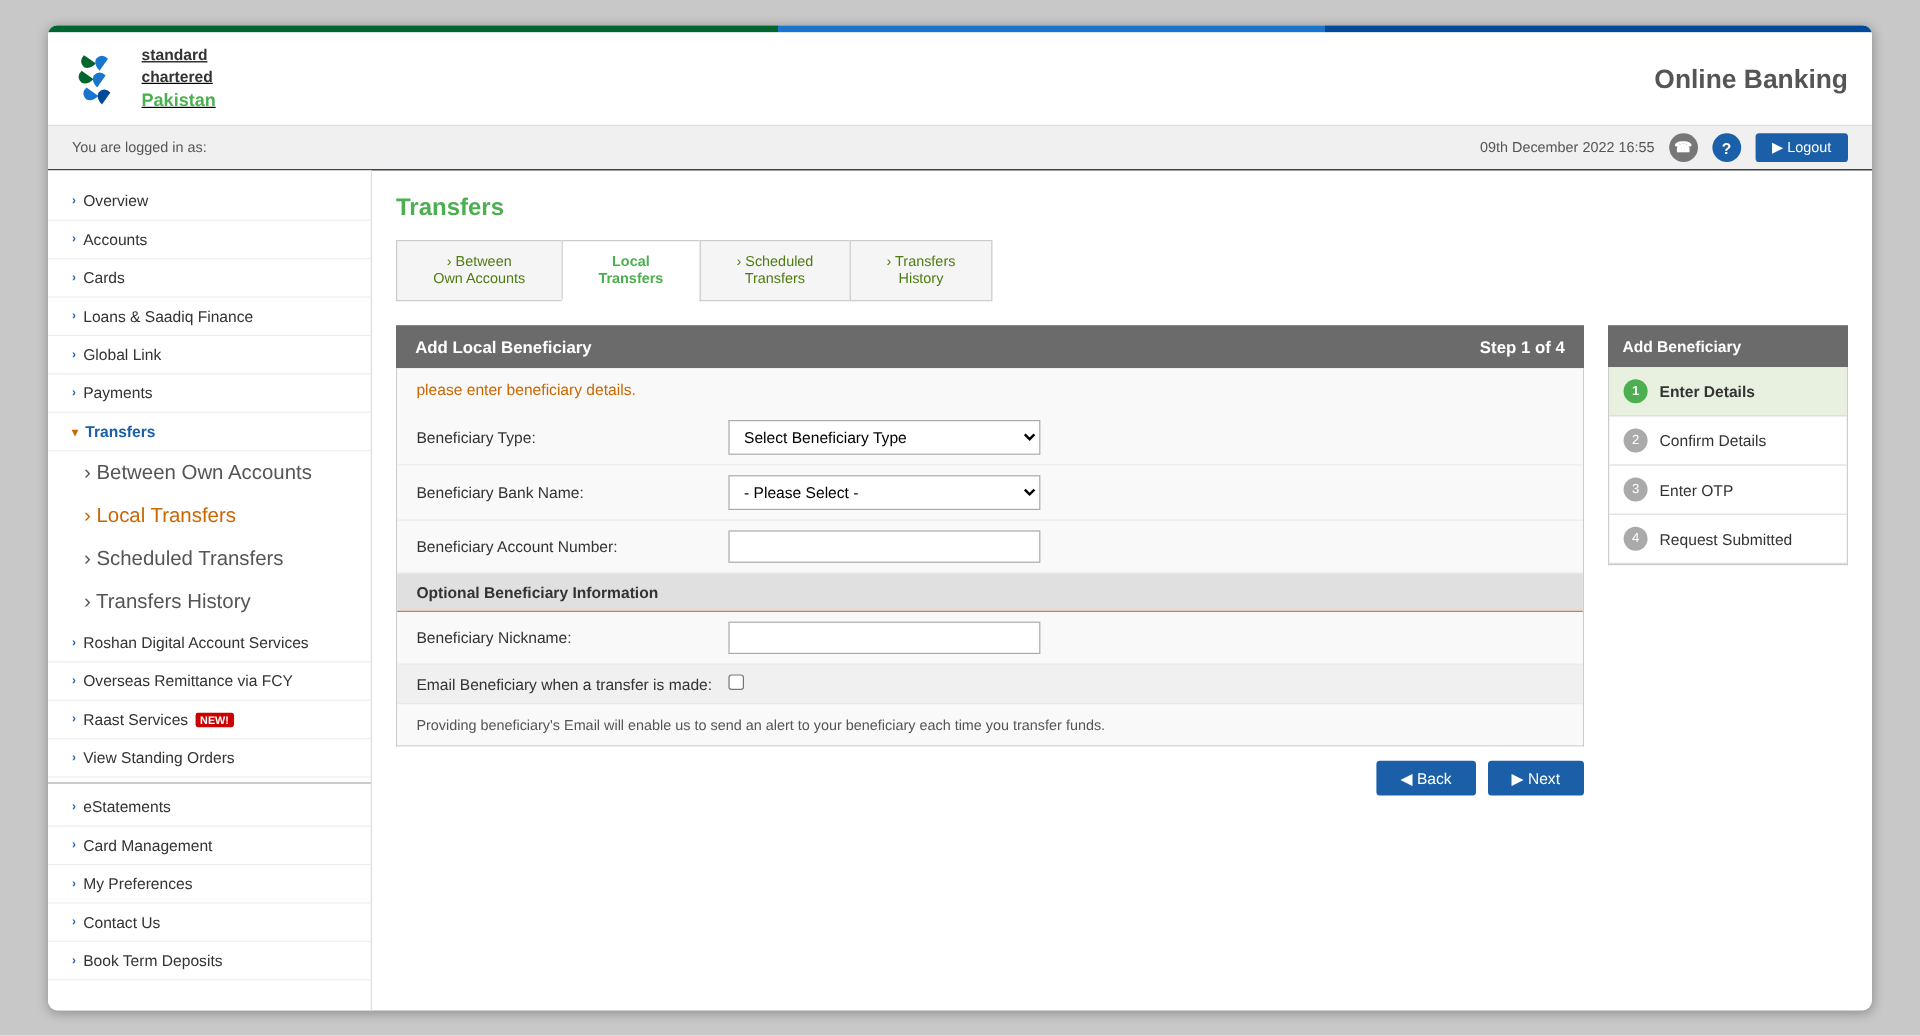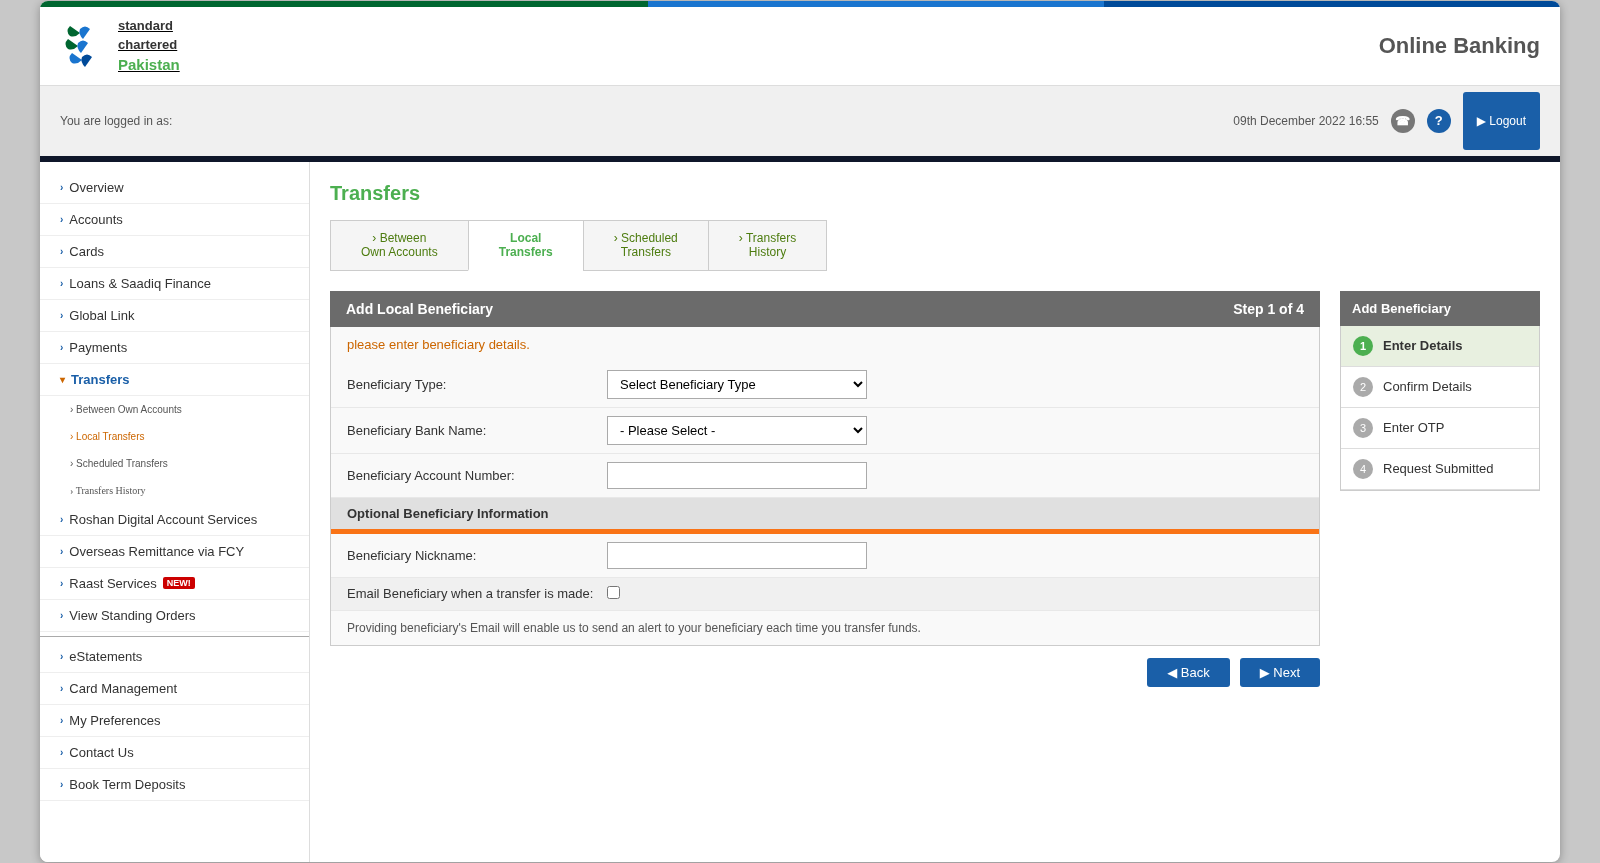--- a/index.html
+++ b/index.html
@@ -44,21 +44,21 @@
       color: #555;
       font-weight: bold;
     }
     
     .login-bar {
       display: flex;
       align-items: center;
       justify-content: space-between;
       padding: 6px 20px;
       background: #f0f0f0;
-      border-bottom: 6px solid #0f172a;
+      border-bottom: 1px solid #0f172a;
       font-size: 12px;
       color: #555;
     }
     .login-bar-right {
       display: flex;
       align-items: center;
       gap: 12px;
     }
     .icon-circle {
       width: 24px;
@@ -70,21 +70,21 @@
       justify-content: center;
       color: #fff;
       font-size: 13px;
       font-weight: bold;
       cursor: pointer;
     }
     .logout-btn {
       background: #1a5fa8;
       color: #fff;
       border: none;
-      padding: 22px 14px;
+      padding: 5px 14px;
       font-size: 12px;
       cursor: pointer;
       border-radius: 3px;
     }
     
     .main-layout {
       display: flex;
       min-height: 700px;
     }
     
@@ -104,21 +104,21 @@
       gap: 6px;
       font-size: 13px;
       border-bottom: 1px solid #eee;
     }
     .sidebar-item .arrow {
       color: #1a5fa8;
       font-size: 10px;
       font-weight: bold;
     }
     .sidebar-item.active { color: #1a5fa8; font-weight: bold; }
-    .sidebar-item.sub { padding-left: 30px; border-bottom: none; font-size: 10px; }
+    .sidebar-item.sub { padding-left: 30px; border-bottom: none; font-size: 17px; }
     .sidebar-item.sub.active-sub { color: #cc6600; }
     .sidebar-divider { border-top: 1px solid #aaa; margin: 4px 0; }
     .new-badge {
       background: #cc0000;
       color: #fff;
       font-size: 9px;
       padding: 1px 4px;
       border-radius: 2px;
       font-weight: bold;
     }
@@ -223,21 +223,21 @@
       border: 1px solid #aaa;
       background: #fff;
       font-size: 13px;
     }
     .section-header {
       background: #e0e0e0;
       padding: 8px 16px;
       font-size: 13px;
       font-weight: bold;
       color: #333;
-      border-bottom: 5px solid #f97316;
+      border-bottom: 1px solid #f97316;
     }
     .form-info {
       padding: 10px 16px;
       font-size: 12px;
       color: #555;
       background: #f9f9f9;
     }
     .form-footer {
       display: flex;
       justify-content: flex-end;
@@ -369,21 +369,21 @@
       <div class="sidebar-item sub">
         <span style="color:#555;">› Between Own Accounts</span>
       </div>
       <div class="sidebar-item sub active-sub">
         <span style="color:#cc6600;">› Local Transfers</span>
       </div>
       <div class="sidebar-item sub">
         <span style="color:#555;">› Scheduled Transfers</span>
       </div>
       <div class="sidebar-item sub">
-        <span style="color:#555;font-family:Liberation Serif, serif;">› Transfers History</span>
+        <span style="color:#555;">› Transfers History</span>
       </div>
       <div class="sidebar-item">
         <span class="arrow">›</span>
         <span>Roshan Digital Account Services</span>
       </div>
       <div class="sidebar-item">
         <span class="arrow">›</span>
         <span>Overseas Remittance via FCY</span>
       </div>
       <div class="sidebar-item">

